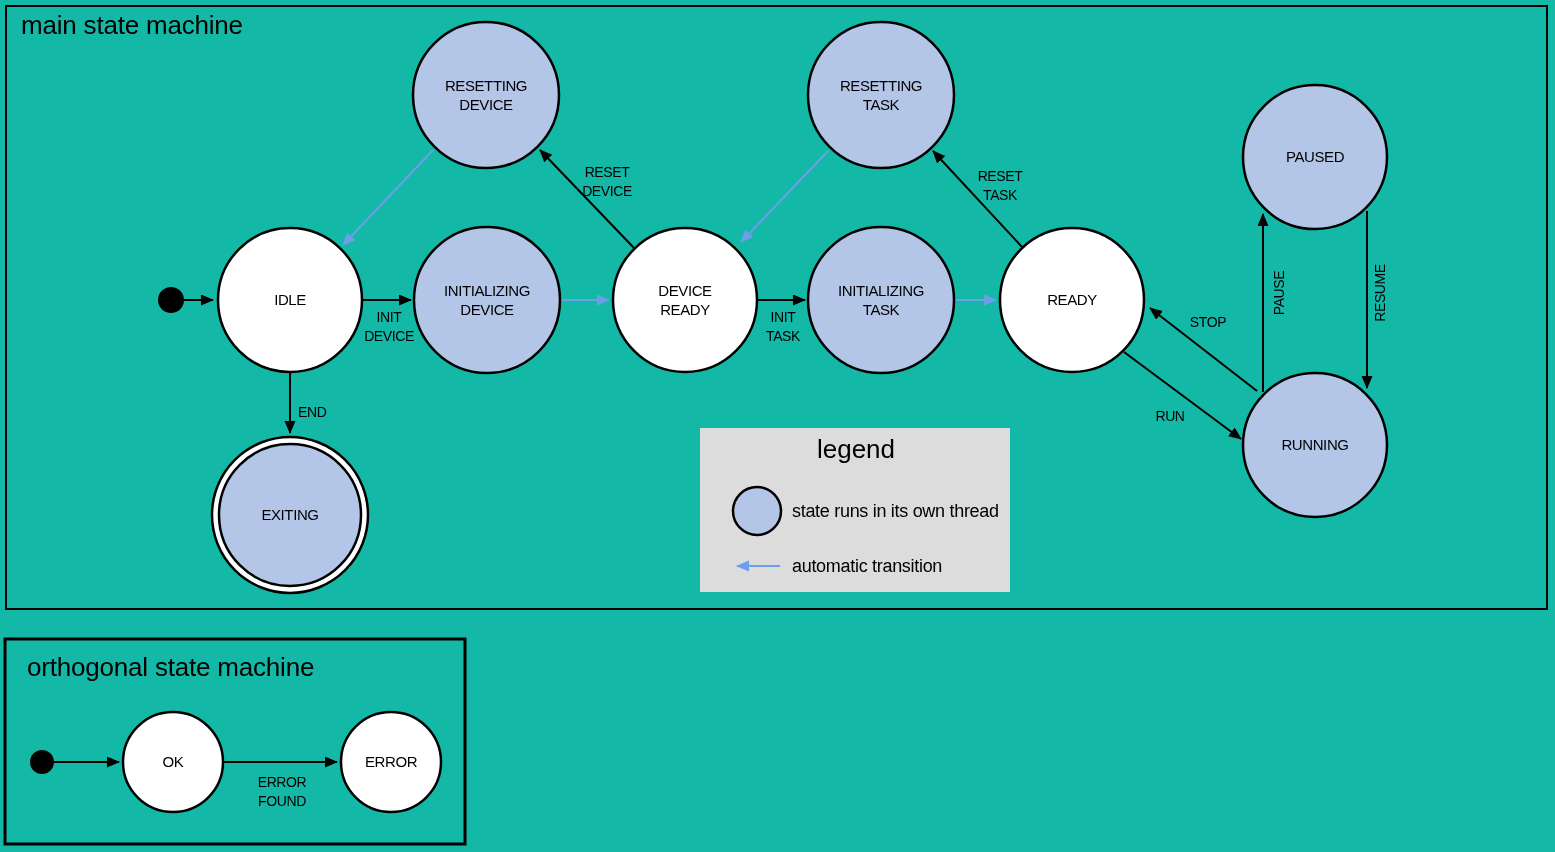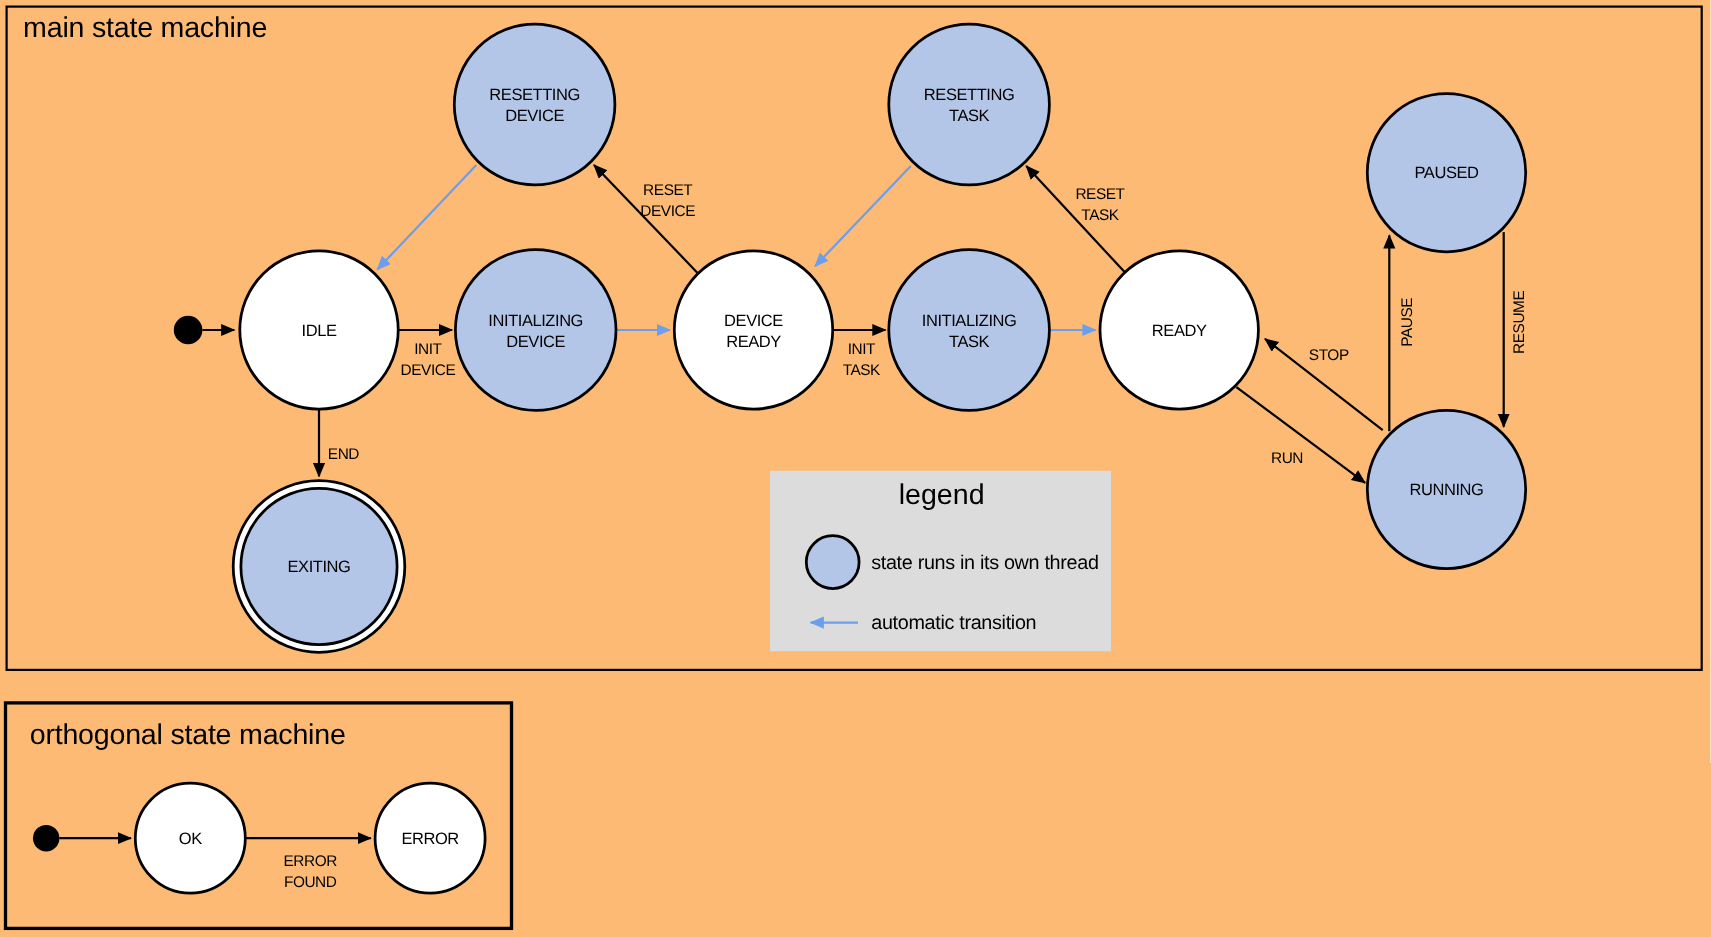--- a/index.html
+++ b/index.html
@@ -1,16 +1,16 @@
 <!DOCTYPE html>
 <html><head>
 <meta charset="utf-8">
 <style>
   html,body { margin:0; padding:0; background:#fff; }
-  .stage { position:relative; width:1555px; height:852px; background:#fdba74;
+  .stage { position:relative; width:1555px; height:852px; background:#14b8a6;
            font-family:"Liberation Sans", sans-serif; }
   svg { display:block; }
   text { fill:#000; }
   .box-title   { font-size:26px; font-weight:500; letter-spacing:-0.2px; }
   .state-label { font-size:15px; font-weight:500; letter-spacing:-0.4px; text-anchor:middle; }
   .edge-label  { font-size:14px; font-weight:500; letter-spacing:-0.4px; text-anchor:middle; }
   .edge-label.start { text-anchor:start; }
   .legend-title { font-size:26px; font-weight:500; text-anchor:middle; }
   .legend-label { font-size:18px; font-weight:500; letter-spacing:-0.3px; }
   .edge  { stroke:#000; stroke-width:2; fill:none; }

